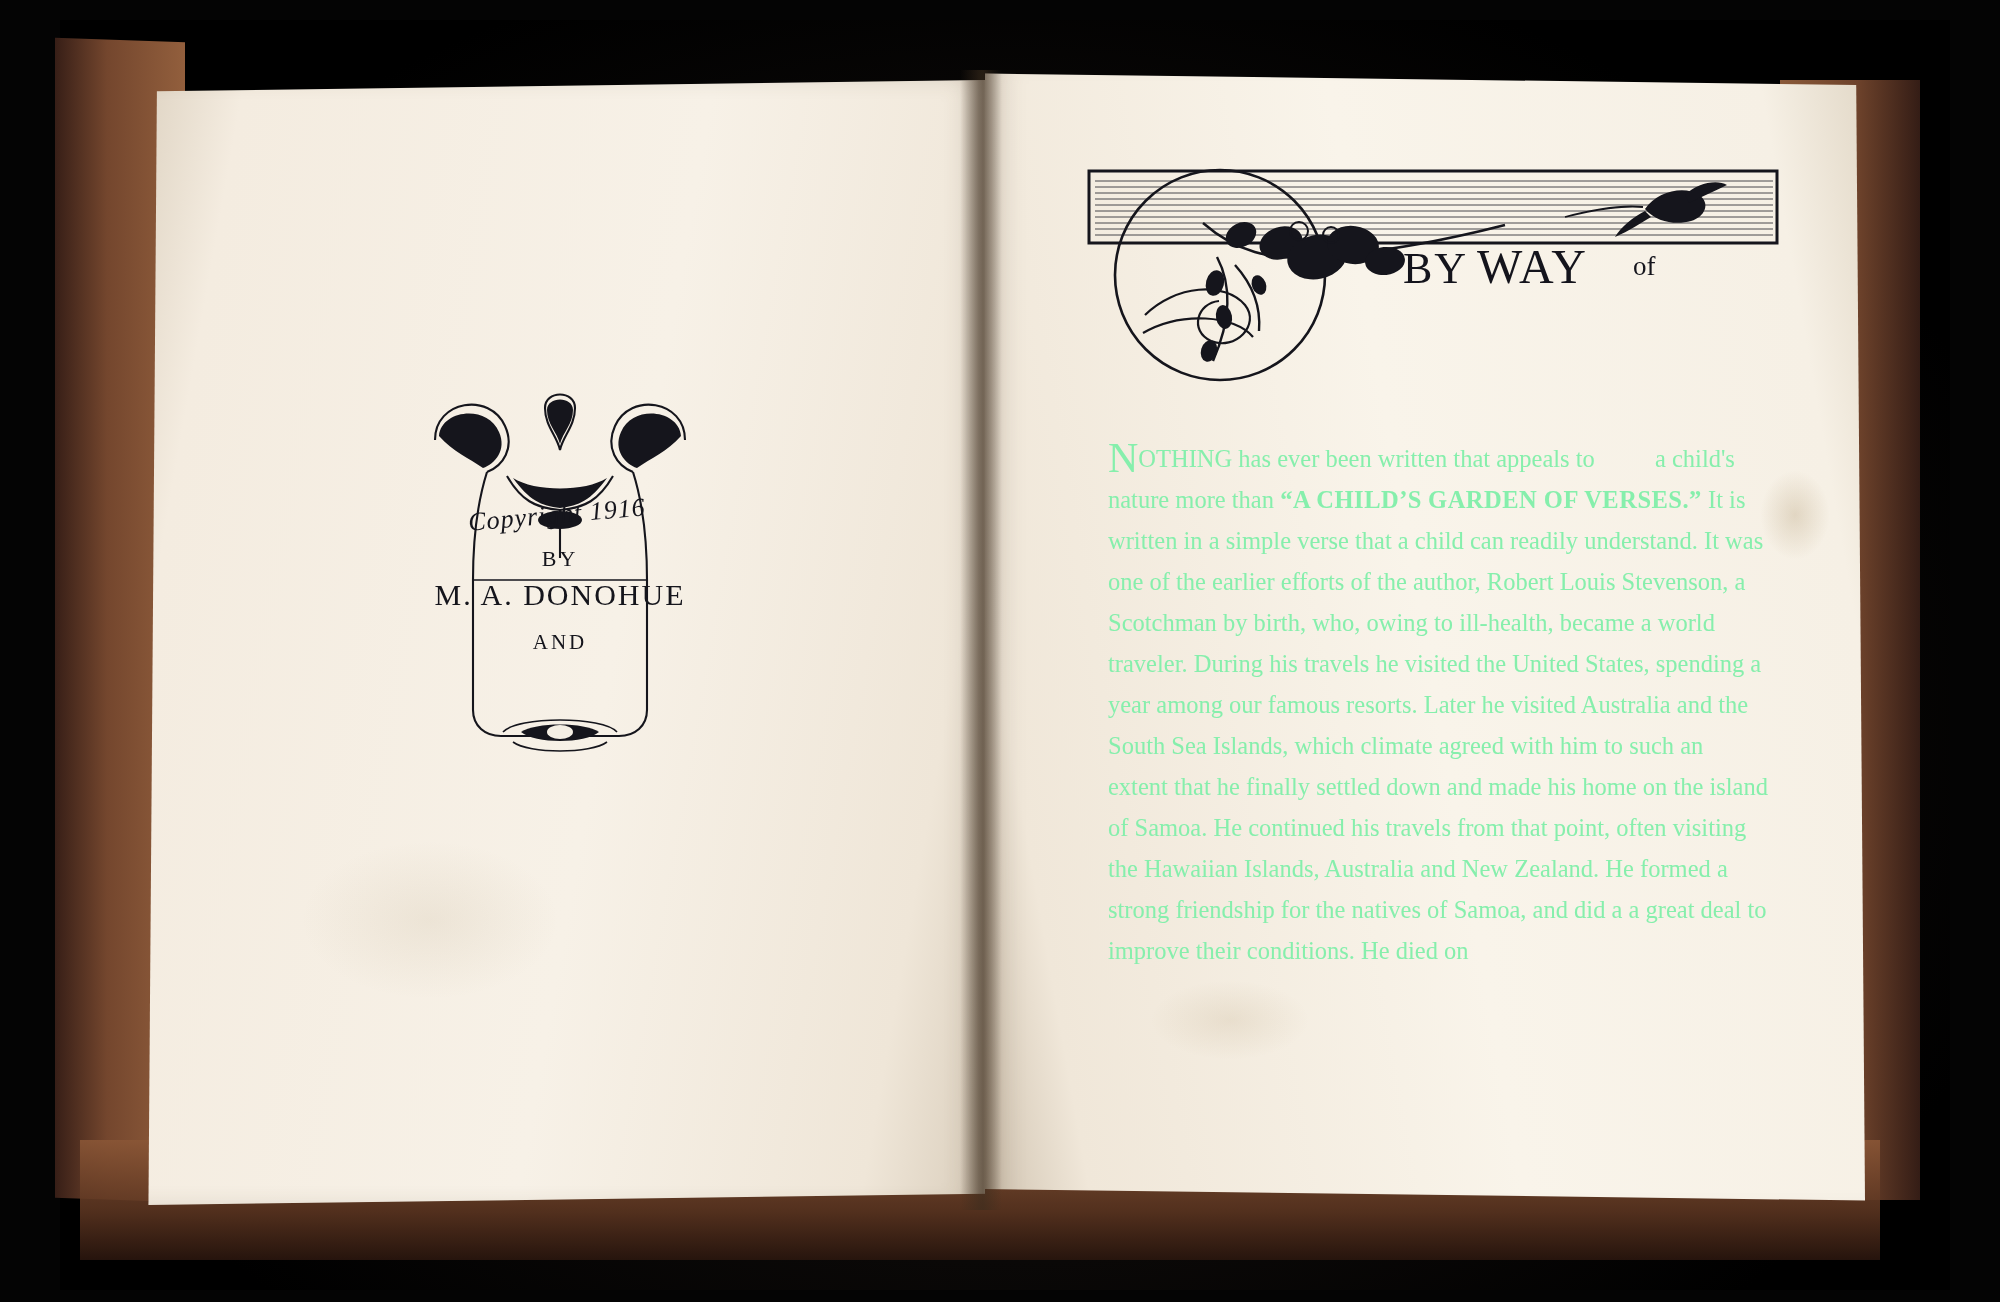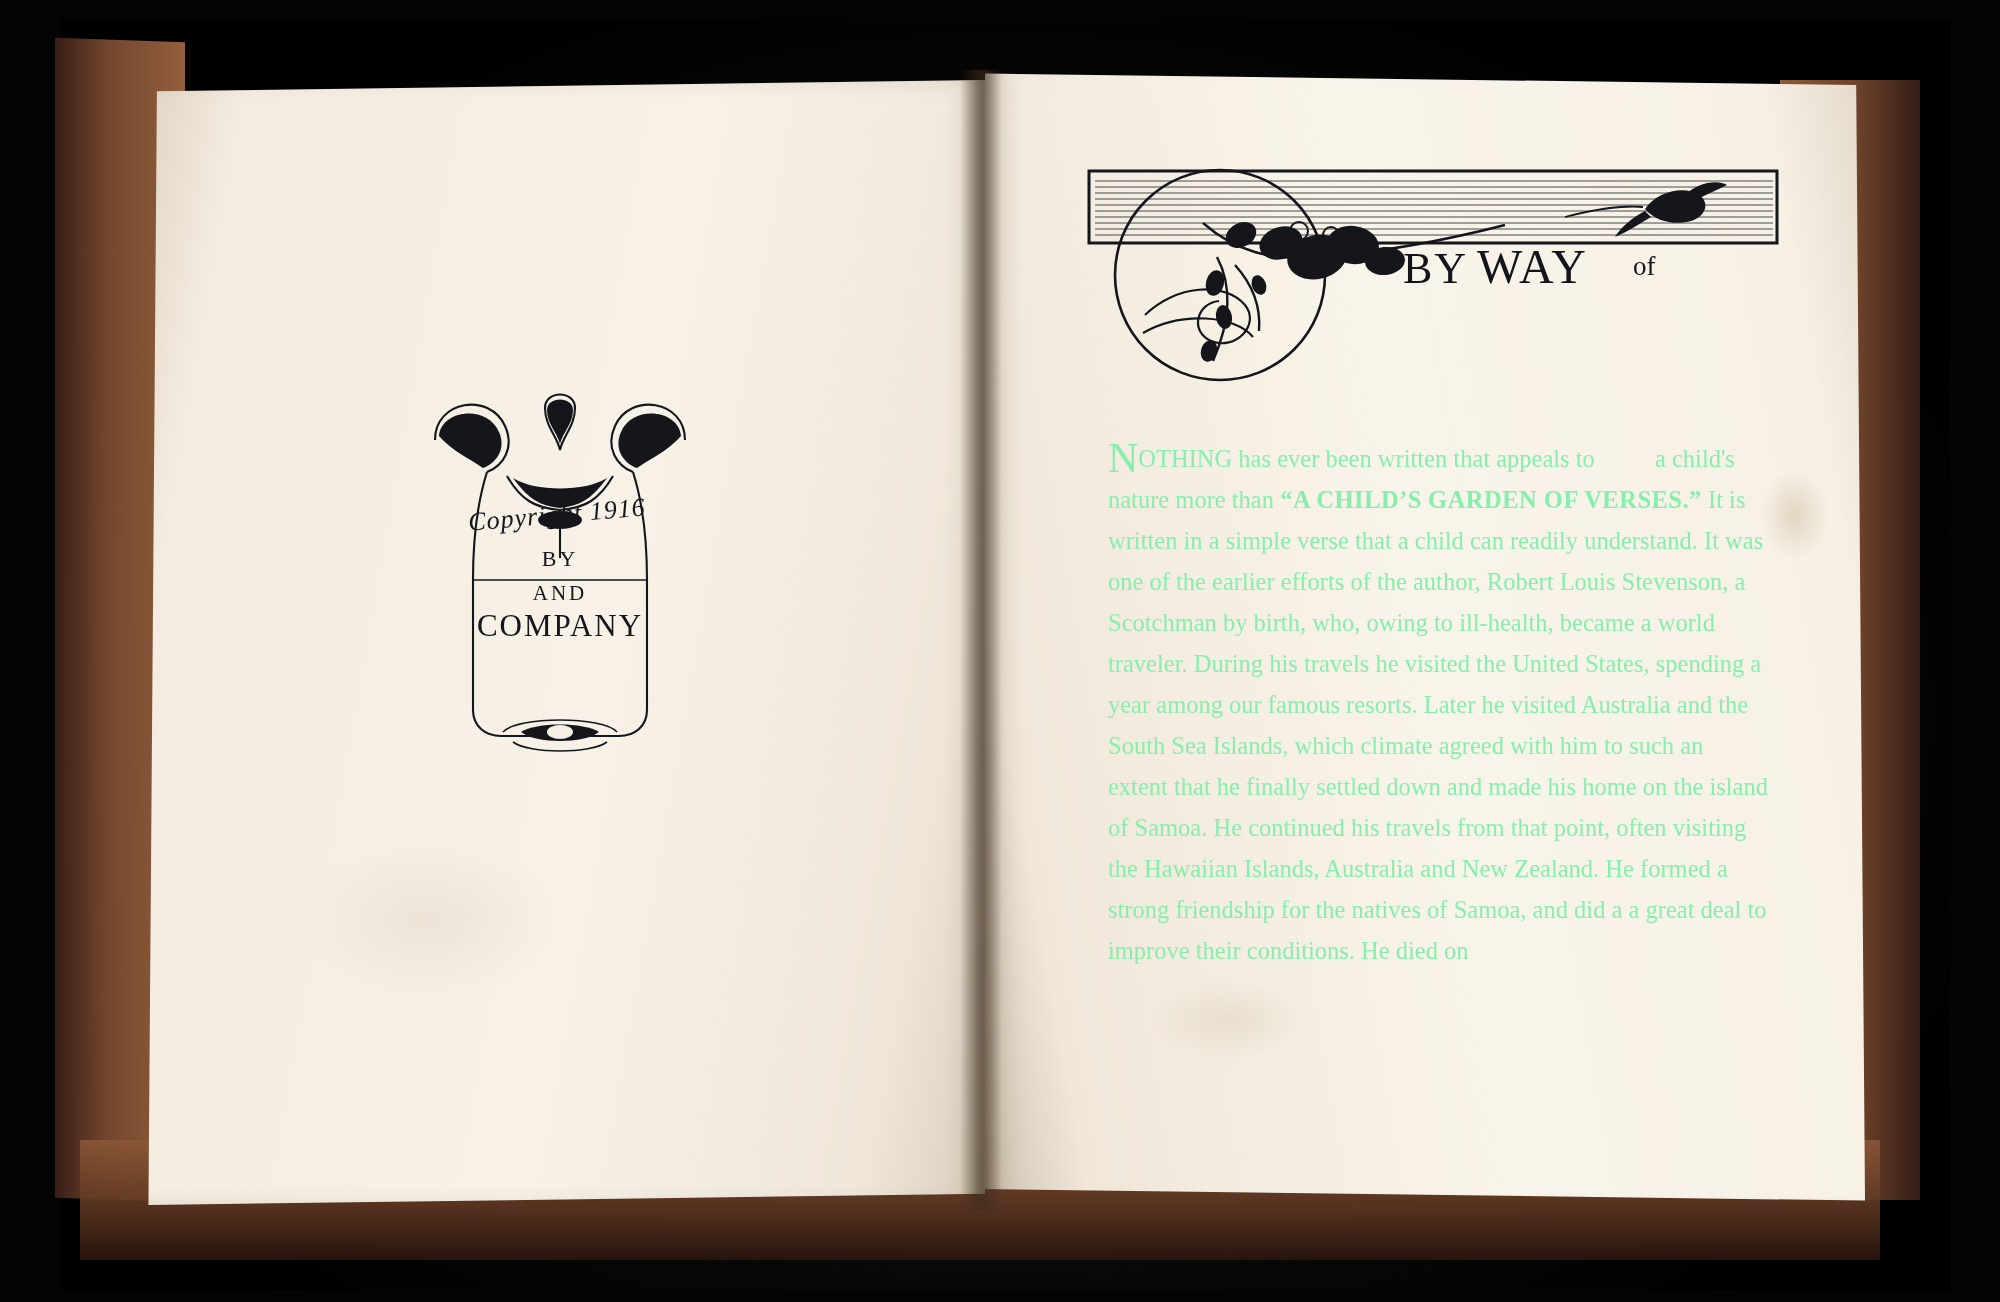--- a/index.html
+++ b/index.html
@@ -103,21 +103,21 @@
   }
   .cp-handwritten {
     font-style: italic;
     font-size: 26px;
     transform: rotate(-5deg);
     display: block;
     margin-left: -6px;
   }
   .cp-by { font-size: 22px; letter-spacing: 3px; margin-top: 16px; }
   .cp-pub { font-size: 30px; letter-spacing: 2px; margin-top: 6px; }
-  .cp-and { font-size: 21px; letter-spacing: 3px; margin-top: 9px; }
+  .cp-and { font-size: 21px; letter-spacing: 3px; margin-top: 18px; }
   .cp-co { font-size: 31px; letter-spacing: 2px; margin-top: 2px; }
 
   
   #intro-heading-area {
     position: absolute;
     left: 1085px; top: 165px;
     width: 700px; height: 230px;
   }
   .heading-word {
     position: absolute;
@@ -197,22 +197,22 @@
       <g fill="none" stroke="#15151c" stroke-width="1.6">
         <path d="M108 352 C122 336 208 336 222 352"></path>
         <path d="M118 362 C134 374 196 374 212 362"></path>
       </g>
     </svg>
 
     <div id="copyright-text">
       <div style="height:120px"></div>
       <span class="cp-line cp-handwritten">Copyright 1916</span>
       <div class="cp-line cp-by">BY</div>
+      <div class="cp-line cp-pub">M. A. DONOHUE</div>
       <div class="cp-line cp-and">AND</div>
-      <div class="cp-line cp-co">COMPANY</div>
     </div>
   </div>
 
   <div class="page" id="right-page"></div>
   <div class="page-stain blotch-a"></div>
   <div class="page-stain blotch-b"></div>
 
   <div id="intro-heading-area">
     <svg width="700" height="230" viewBox="0 0 700 230">
 

